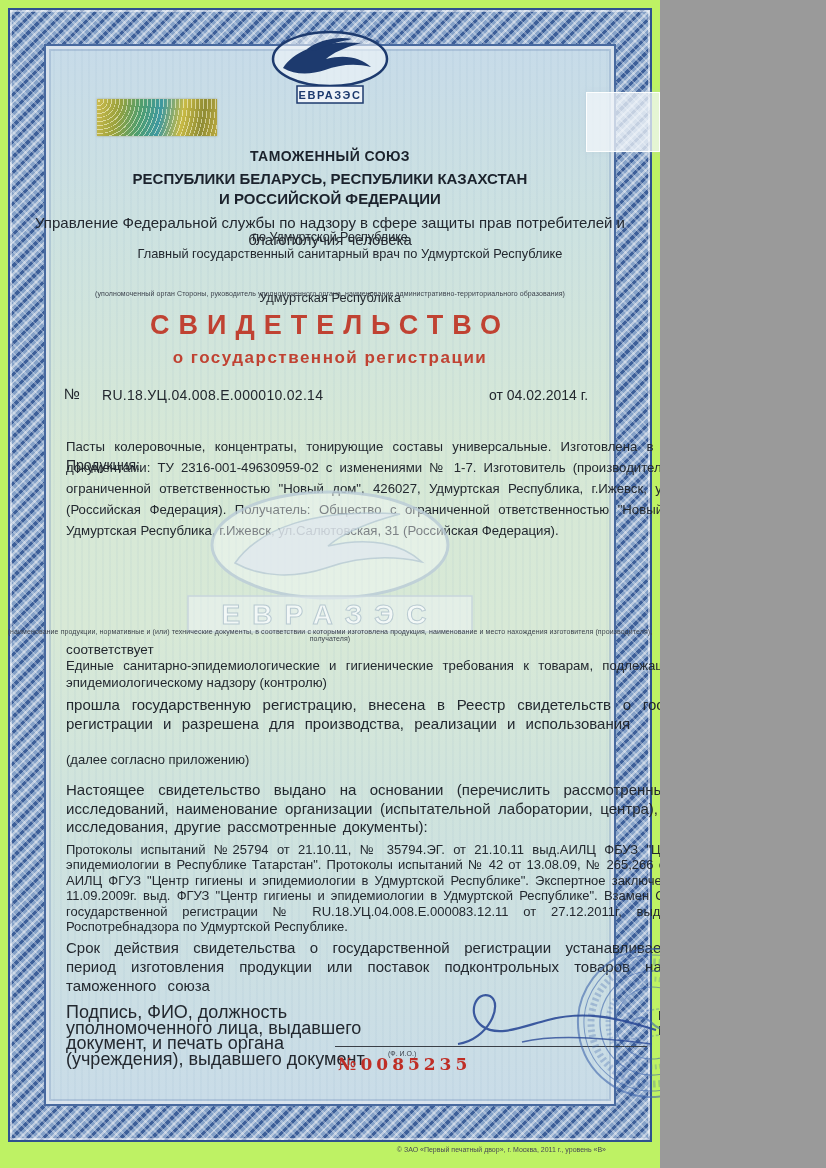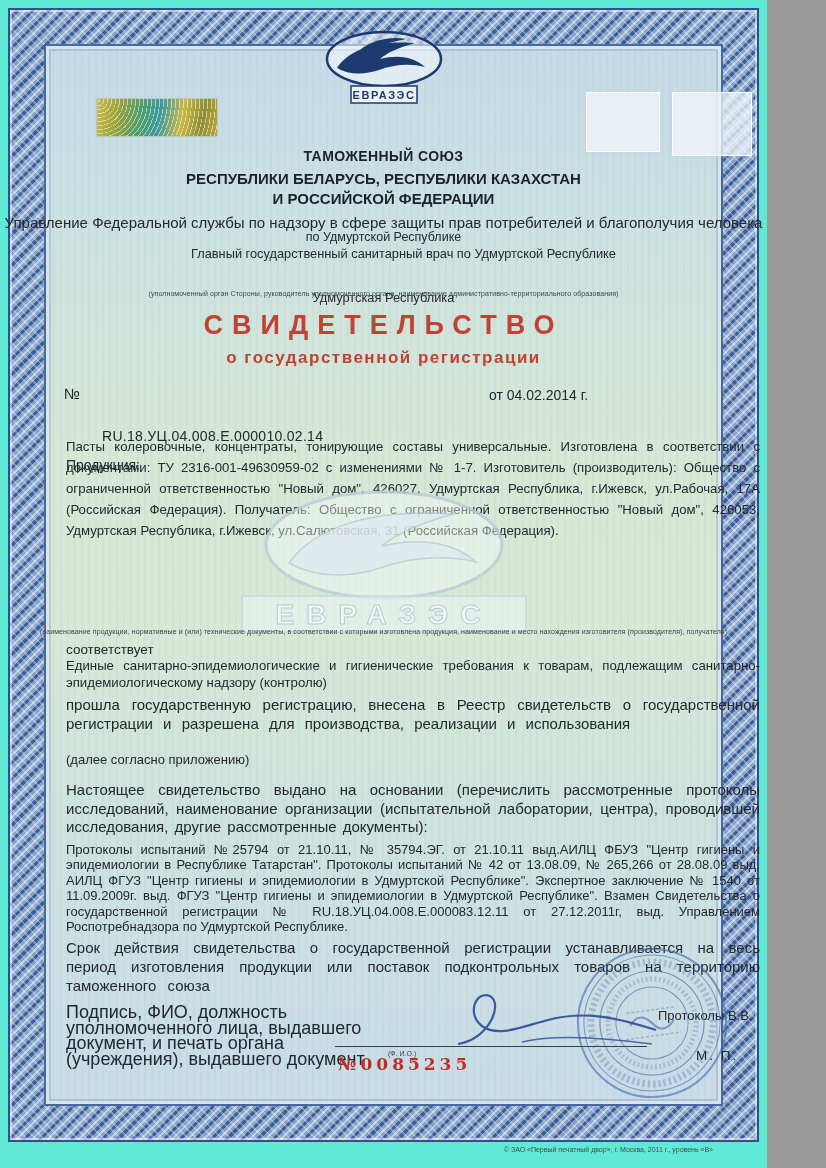--- a/index.html
+++ b/index.html
@@ -1,16 +1,16 @@
 <!DOCTYPE html>
 <html><head>
 <meta charset="utf-8">
 <style>
   html,body{margin:0;padding:0;background:#9a9a9a;}
-  .page{position:relative;width:767px;height:1168px;background:#5eead4;overflow:hidden;
+  .page{position:relative;width:660px;height:1168px;background:#bef264;overflow:hidden;
         font-family:"Liberation Sans",sans-serif;color:#23282f;}
   
   .band{position:absolute;left:8px;right:8px;top:8px;bottom:26px;
     background:
       repeating-linear-gradient(45deg, rgba(255,255,255,.30) 0 2px, rgba(255,255,255,0) 2px 6px),
       repeating-linear-gradient(-45deg,#3d5f99 0 3px,#86a2c8 3px 6px,#bccbdf 6px 8px,#86a2c8 8px 11px);
     border:2px solid #2f5190;
     box-shadow: inset 0 0 0 2px rgba(255,255,255,.5);}
   
   .doc{position:absolute;left:44px;right:44px;top:44px;bottom:62px;
@@ -28,21 +28,21 @@
   .auth2{top:230px;font-size:12.5px;}
   .auth3{top:246px;font-size:12.8px;margin-left:40px;}
   .auth4{top:262px;font-size:12.8px;margin-top:28px;}
   .note{font-size:7px;color:#3c424c;letter-spacing:.1px;}
   .note1{top:290px;}
   .note2{top:628px;}
   .title-main{top:310px;font-size:27px;font-weight:bold;letter-spacing:9px;color:#c04232;}
   .title-sub{top:348px;font-size:17px;font-weight:bold;letter-spacing:1.5px;color:#c04232;}
 
   .num-label{position:absolute;left:64px;top:385px;font-size:15px;}
-  .num-value{position:absolute;left:102px;top:387px;font-size:14px;letter-spacing:.3px;margin-top:41px;}
+  .num-value{position:absolute;left:102px;top:387px;font-size:14px;letter-spacing:.3px;}
   .num-date{position:absolute;left:489px;top:387px;font-size:14px;}
 
   .p{position:absolute;left:66px;width:694px;}
   .product-label{top:418px;font-size:14px;margin-top:39px;}
   .product-text{top:436px;font-size:13.2px;line-height:21px;text-align:justify;}
   .conf-label{top:642px;font-size:13.5px;}
   .conf-text{top:658px;font-size:13.2px;line-height:16.5px;text-align:justify;}
   .reg-text{top:696px;font-size:15px;line-height:18.5px;text-align:justify;word-spacing:6px;}
   .reg-note{top:752px;font-size:13px;}
   .basis-intro{top:781px;font-size:15px;line-height:18.5px;text-align:justify;word-spacing:2px;}

